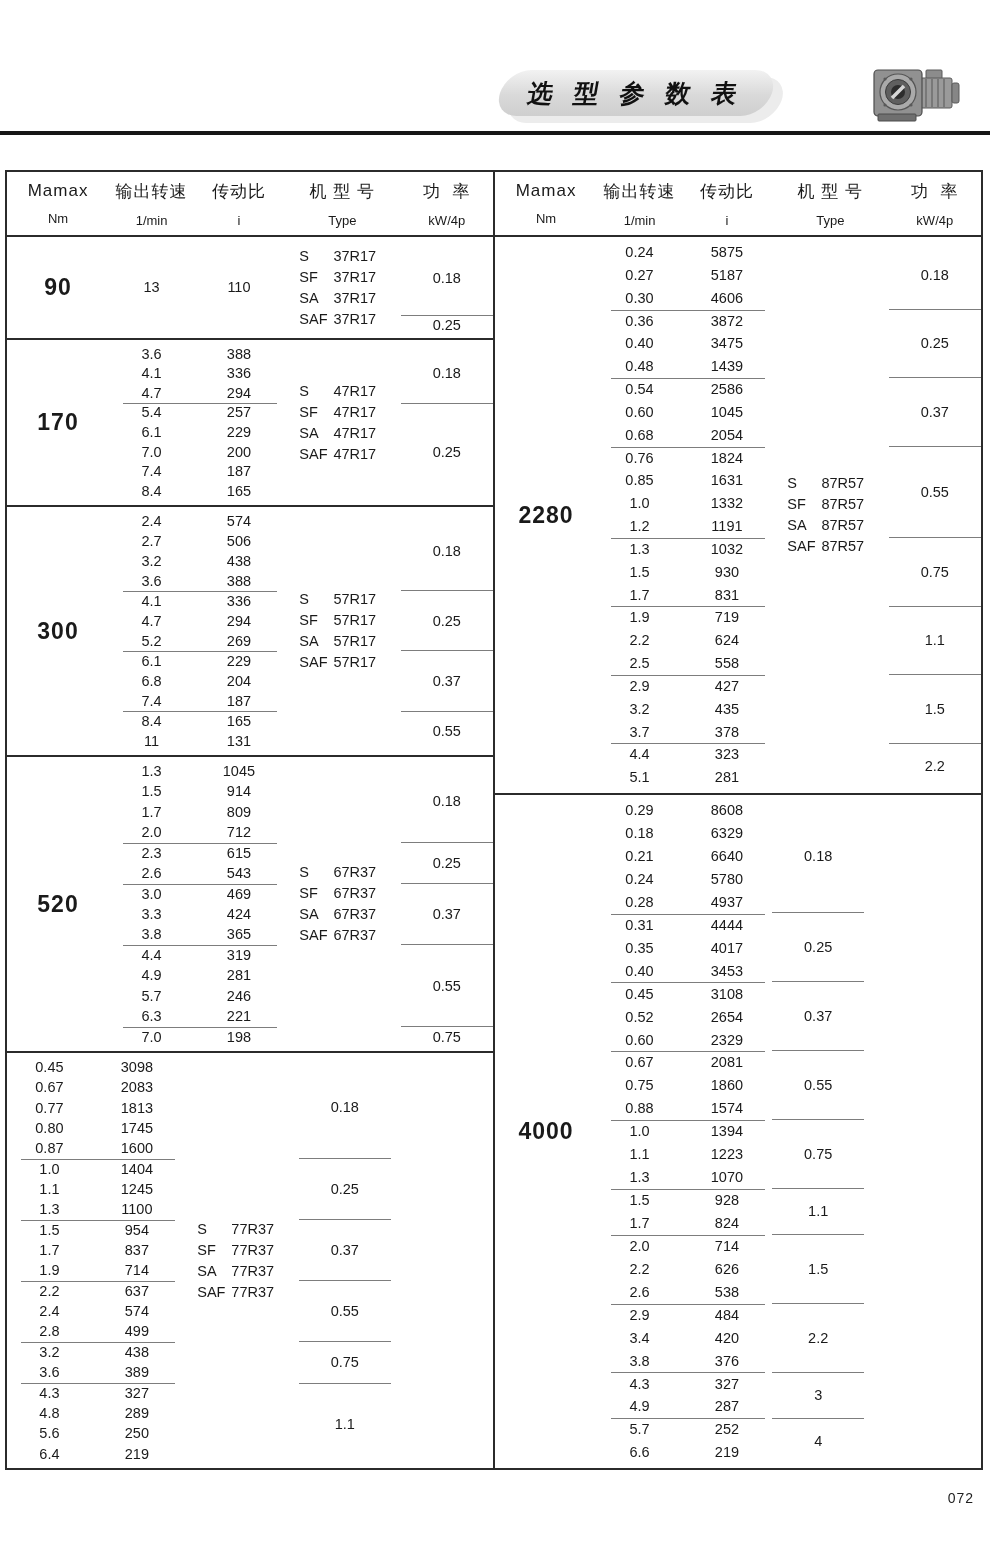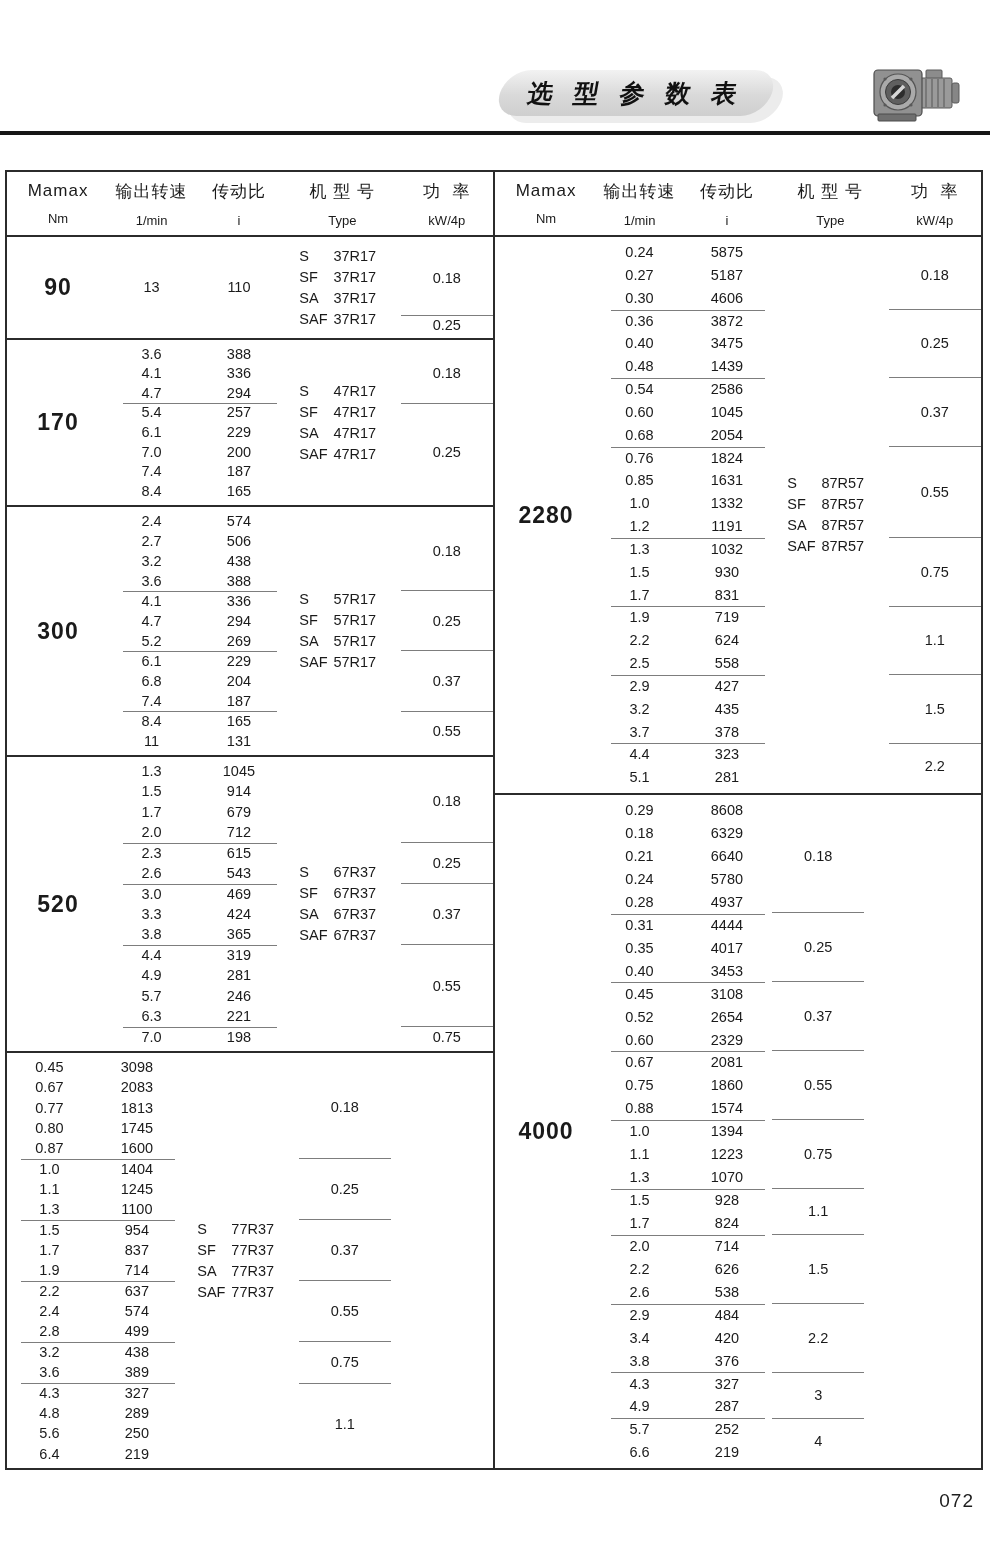--- a/index.html
+++ b/index.html
@@ -68,21 +68,21 @@
   .row .ratio { width:51.5%; text-align:center; }
 
   .types { width:24%; display:flex; flex-direction:column; justify-content:center; align-items:center; }
   .tline { width:86px; font-size:14.5px; line-height:21px; white-space:pre; }
   .tprefix { display:inline-block; width:2.35em; }
 
   .powers { width:19%; display:flex; flex-direction:column; padding:4px 0; }
   .pblk { flex-basis:0; display:flex; align-items:center; justify-content:center; font-size:14.5px; }
   .pblk + .pblk { border-top:1.5px solid #7d7d7d; }
 
-  .pageno { position:absolute; top:1490px; right:16px; font-size:19px; letter-spacing:1px; color:#1e1e1e; }
+  .pageno { position:absolute; top:1490px; right:16px; font-size:14px; letter-spacing:1px; color:#1e1e1e; }
 </style>
 </head>
 <body>
 
 <div class="banner">
   <span class="title">选 型 参 数 表</span>
 </div>
 
 <div class="product">
   <svg viewBox="0 0 96 72" width="96" height="72">
@@ -301,21 +301,21 @@
               <div class="row">
     <span class="speed">1.3</span>
     <span class="ratio">1045</span>
   </div>
               <div class="row">
     <span class="speed">1.5</span>
     <span class="ratio">914</span>
   </div>
               <div class="row">
     <span class="speed">1.7</span>
-    <span class="ratio">679</span>
+    <span class="ratio">809</span>
   </div>
               <div class="row">
     <span class="speed">2.0</span>
     <span class="ratio">712</span>
   </div>
             </div>
             <div class="grp" style="flex-grow: 2;">
               <div class="row">
     <span class="speed">2.3</span>
     <span class="ratio">615</span>

